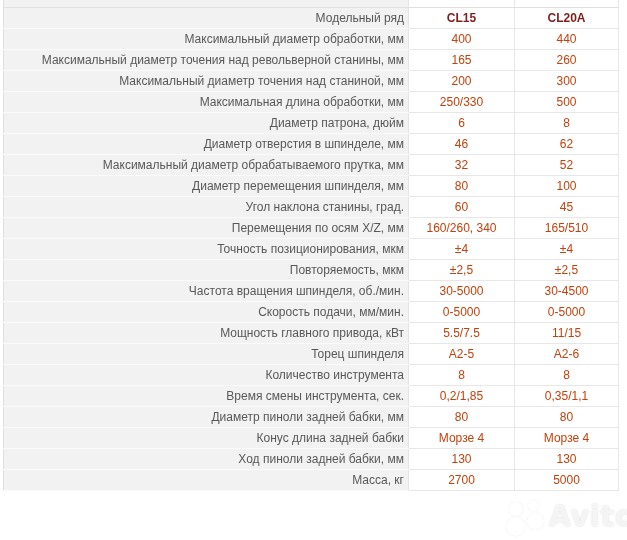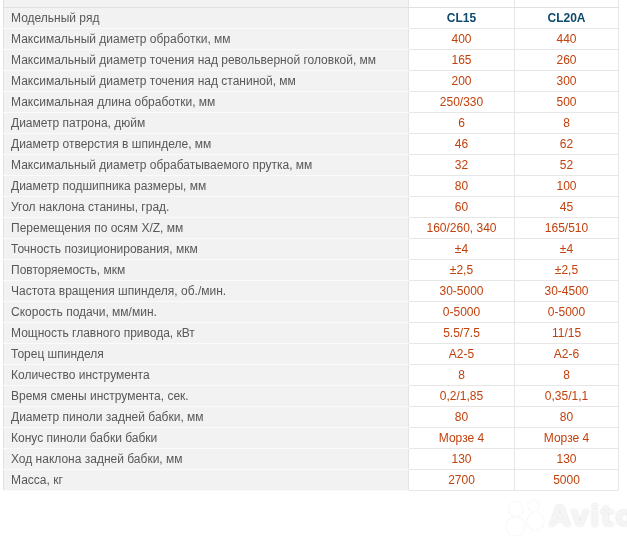--- a/index.html
+++ b/index.html
@@ -26,38 +26,38 @@
   }
   col.c-label  { width: 405px; }
   col.c-cl15   { width: 106px; }
   col.c-cl20a  { width: 104px; }
 
   td, th { height: 20px; vertical-align: middle; overflow: hidden; white-space: nowrap; }
 
   td.lbl, th.lbl {
     background: #f2f2f2;
     color: #585858;
-    text-align: left;
+    text-align: right;
     font-weight: normal;
     padding: 0 4px 0 7px;
     border-bottom: 1px solid #fafafa;
     border-right: 1px solid #e4e4e4;
     margin-left: 9px;
   }
   td.val, th.val {
     background: #ffffff;
     color: #c2410c;
     text-align: center;
     padding: 0 2px;
     border-bottom: 1px solid #e7e7e7;
     border-right: 1px solid #e7e7e7;
   }
   th.val {
     font-weight: bold;
-    color: #0c4a6e;
+    color: #7f1d1d;
   }
   tr.cropped-row td {
     height: 7px;
     border-bottom: 1px solid #e0e0e0;
   }
 
   
   .watermark {
     position: absolute;
     left: 505px;
@@ -113,21 +113,21 @@
         <th class="lbl">Модельный ряд</th>
         <th class="val">CL15</th>
         <th class="val">CL20A</th>
       </tr>
       <tr>
         <td class="lbl">Максимальный диаметр обработки, мм</td>
         <td class="val">400</td>
         <td class="val">440</td>
       </tr>
       <tr>
-        <td class="lbl">Максимальный диаметр точения над револьверной головкой, мм</td>
+        <td class="lbl">Максимальный диаметр точения над револьверной станины, мм</td>
         <td class="val">165</td>
         <td class="val">260</td>
       </tr>
       <tr>
         <td class="lbl">Максимальный диаметр точения над станиной, мм</td>
         <td class="val">200</td>
         <td class="val">300</td>
       </tr>
       <tr>
         <td class="lbl">Максимальная длина обработки, мм</td>
@@ -143,21 +143,21 @@
         <td class="lbl">Диаметр отверстия в шпинделе, мм</td>
         <td class="val">46</td>
         <td class="val">62</td>
       </tr>
       <tr>
         <td class="lbl">Максимальный диаметр обрабатываемого прутка, мм</td>
         <td class="val">32</td>
         <td class="val">52</td>
       </tr>
       <tr>
-        <td class="lbl">Диаметр подшипника размеры, мм</td>
+        <td class="lbl">Диаметр перемещения шпинделя, мм</td>
         <td class="val">80</td>
         <td class="val">100</td>
       </tr>
       <tr>
         <td class="lbl">Угол наклона станины, град.</td>
         <td class="val">60</td>
         <td class="val">45</td>
       </tr>
       <tr>
         <td class="lbl">Перемещения по осям X/Z, мм</td>
@@ -203,26 +203,26 @@
         <td class="lbl">Время смены инструмента, сек.</td>
         <td class="val">0,2/1,85</td>
         <td class="val">0,35/1,1</td>
       </tr>
       <tr>
         <td class="lbl">Диаметр пиноли задней бабки, мм</td>
         <td class="val">80</td>
         <td class="val">80</td>
       </tr>
       <tr>
-        <td class="lbl">Конус пиноли бабки бабки</td>
+        <td class="lbl">Конус длина задней бабки</td>
         <td class="val">Морзе 4</td>
         <td class="val">Морзе 4</td>
       </tr>
       <tr>
-        <td class="lbl">Ход наклона задней бабки, мм</td>
+        <td class="lbl">Ход пиноли задней бабки, мм</td>
         <td class="val">130</td>
         <td class="val">130</td>
       </tr>
       <tr>
         <td class="lbl">Масса, кг</td>
         <td class="val">2700</td>
         <td class="val">5000</td>
       </tr>
     </tbody>
   </table>

